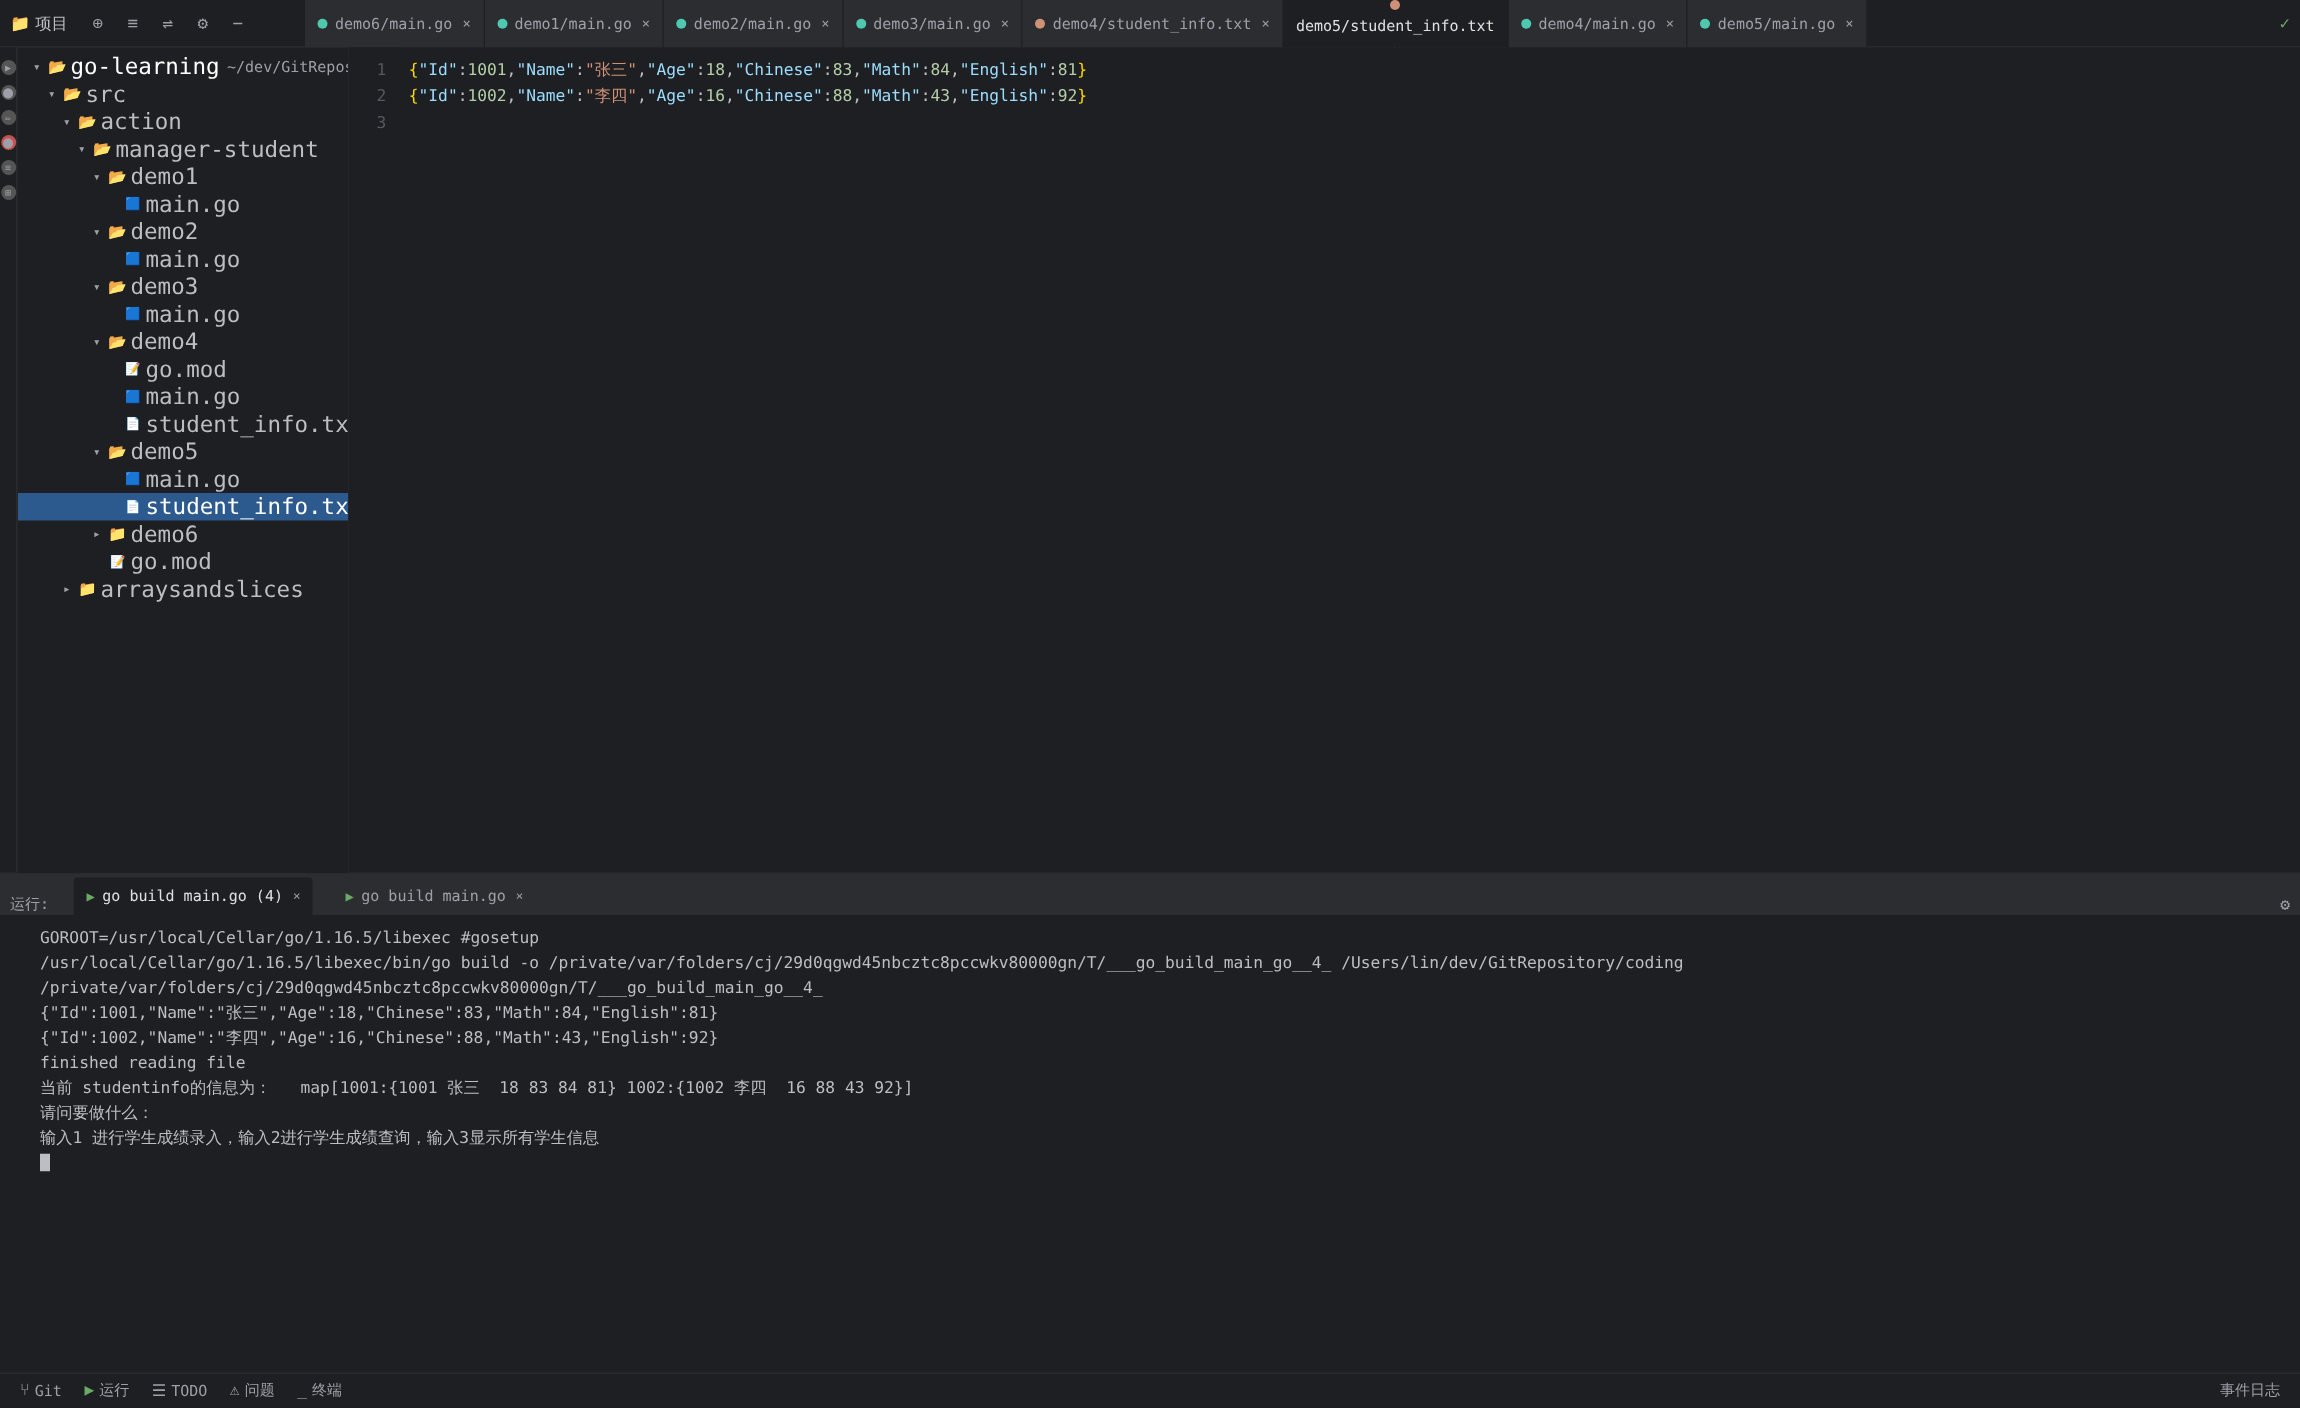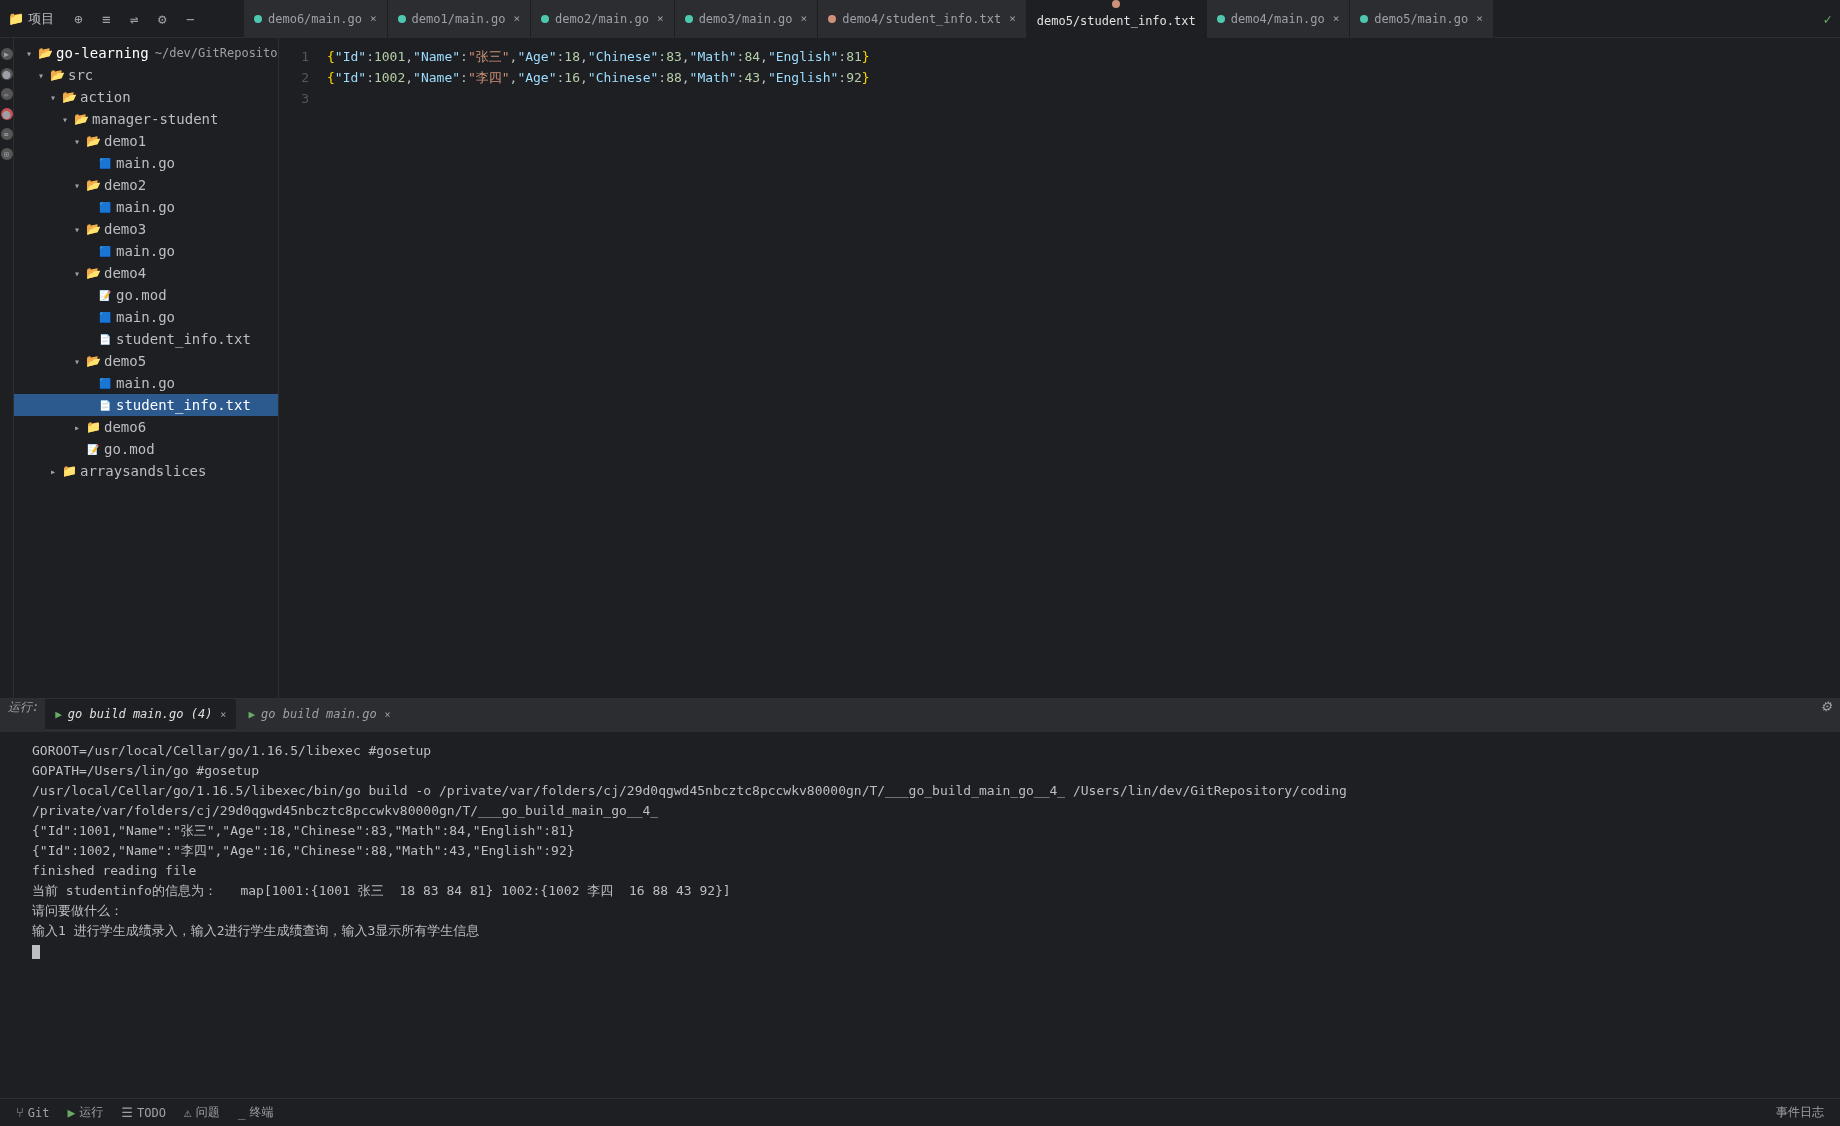--- a/index.html
+++ b/index.html
@@ -190,21 +190,21 @@
       width: 16px;
       height: 14px;
       display: inline-flex;
       align-items: center;
       justify-content: center;
       font-size: 10px;
       flex-shrink: 0;
       color: #c586c0;
     }
     .tree-label {
-      font-size: 14px;
+      font-size: 18px;
       color: inherit;
     }
     .root-label { color: #ffffff; font-weight: 500; }
     .path-label { color: #9da0a8; font-size: 12px; margin-left: 4px; }
 
     
     .editor-area {
       flex: 1;
       background: #1e1f22;
       overflow: hidden;
@@ -275,26 +275,25 @@
       background: #1e1f22;
       border-top: 1px solid #2d2f33;
       display: flex;
       flex-direction: column;
       flex-shrink: 0;
     }
     .run-tab-bar {
       height: 34px;
       background: #2b2d30;
       display: flex;
-      align-items: flex-start;
+      align-items: flex-end;
       padding: 0 8px;
-      gap: 2px;
+      gap: 16px;
       border-bottom: 1px solid #1e1f22;
       flex-shrink: 0;
-      font-style: italic;
     }
     .run-label {
       color: #9da0a8;
       font-size: 12px;
       margin-right: 4px;
     }
     .run-tab {
       display: flex;
       align-items: center;
       height: 30px;
@@ -582,21 +581,20 @@
       <div class="run-tab">
         <span class="tab-icon">▶</span>
         <span>go build main.go</span>
         <span class="run-tab-close">×</span>
       </div>
       <span class="settings-icon-run">⚙</span>
   </div>
   <div class="terminal">
 
   <div class="term-line">GOROOT=/usr/local/Cellar/go/1.16.5/libexec #gosetup</div>
-      <div class="term-line">GOPATH=/Users/lin/go #gosetup</div>
       <div class="term-line">/usr/local/Cellar/go/1.16.5/libexec/bin/go build -o /private/var/folders/cj/29d0qgwd45nbcztc8pccwkv80000gn/T/___go_build_main_go__4_ /Users/lin/dev/GitRepository/coding</div>
       <div class="term-line">/private/var/folders/cj/29d0qgwd45nbcztc8pccwkv80000gn/T/___go_build_main_go__4_</div>
       <div class="term-line">{"Id":1001,"Name":"张三","Age":18,"Chinese":83,"Math":84,"English":81}</div>
       <div class="term-line">{"Id":1002,"Name":"李四","Age":16,"Chinese":88,"Math":43,"English":92}</div>
       <div class="term-line">finished reading file</div>
       <div class="term-line">当前 studentinfo的信息为：   map[1001:{1001 张三  18 83 84 81} 1002:{1002 李四  16 88 43 92}]</div>
       <div class="term-line">请问要做什么：</div>
       <div class="term-line">输入1 进行学生成绩录入，输入2进行学生成绩查询，输入3显示所有学生信息</div>
       <div class="term-line"><span class="term-cursor"></span></div>
     </div>

